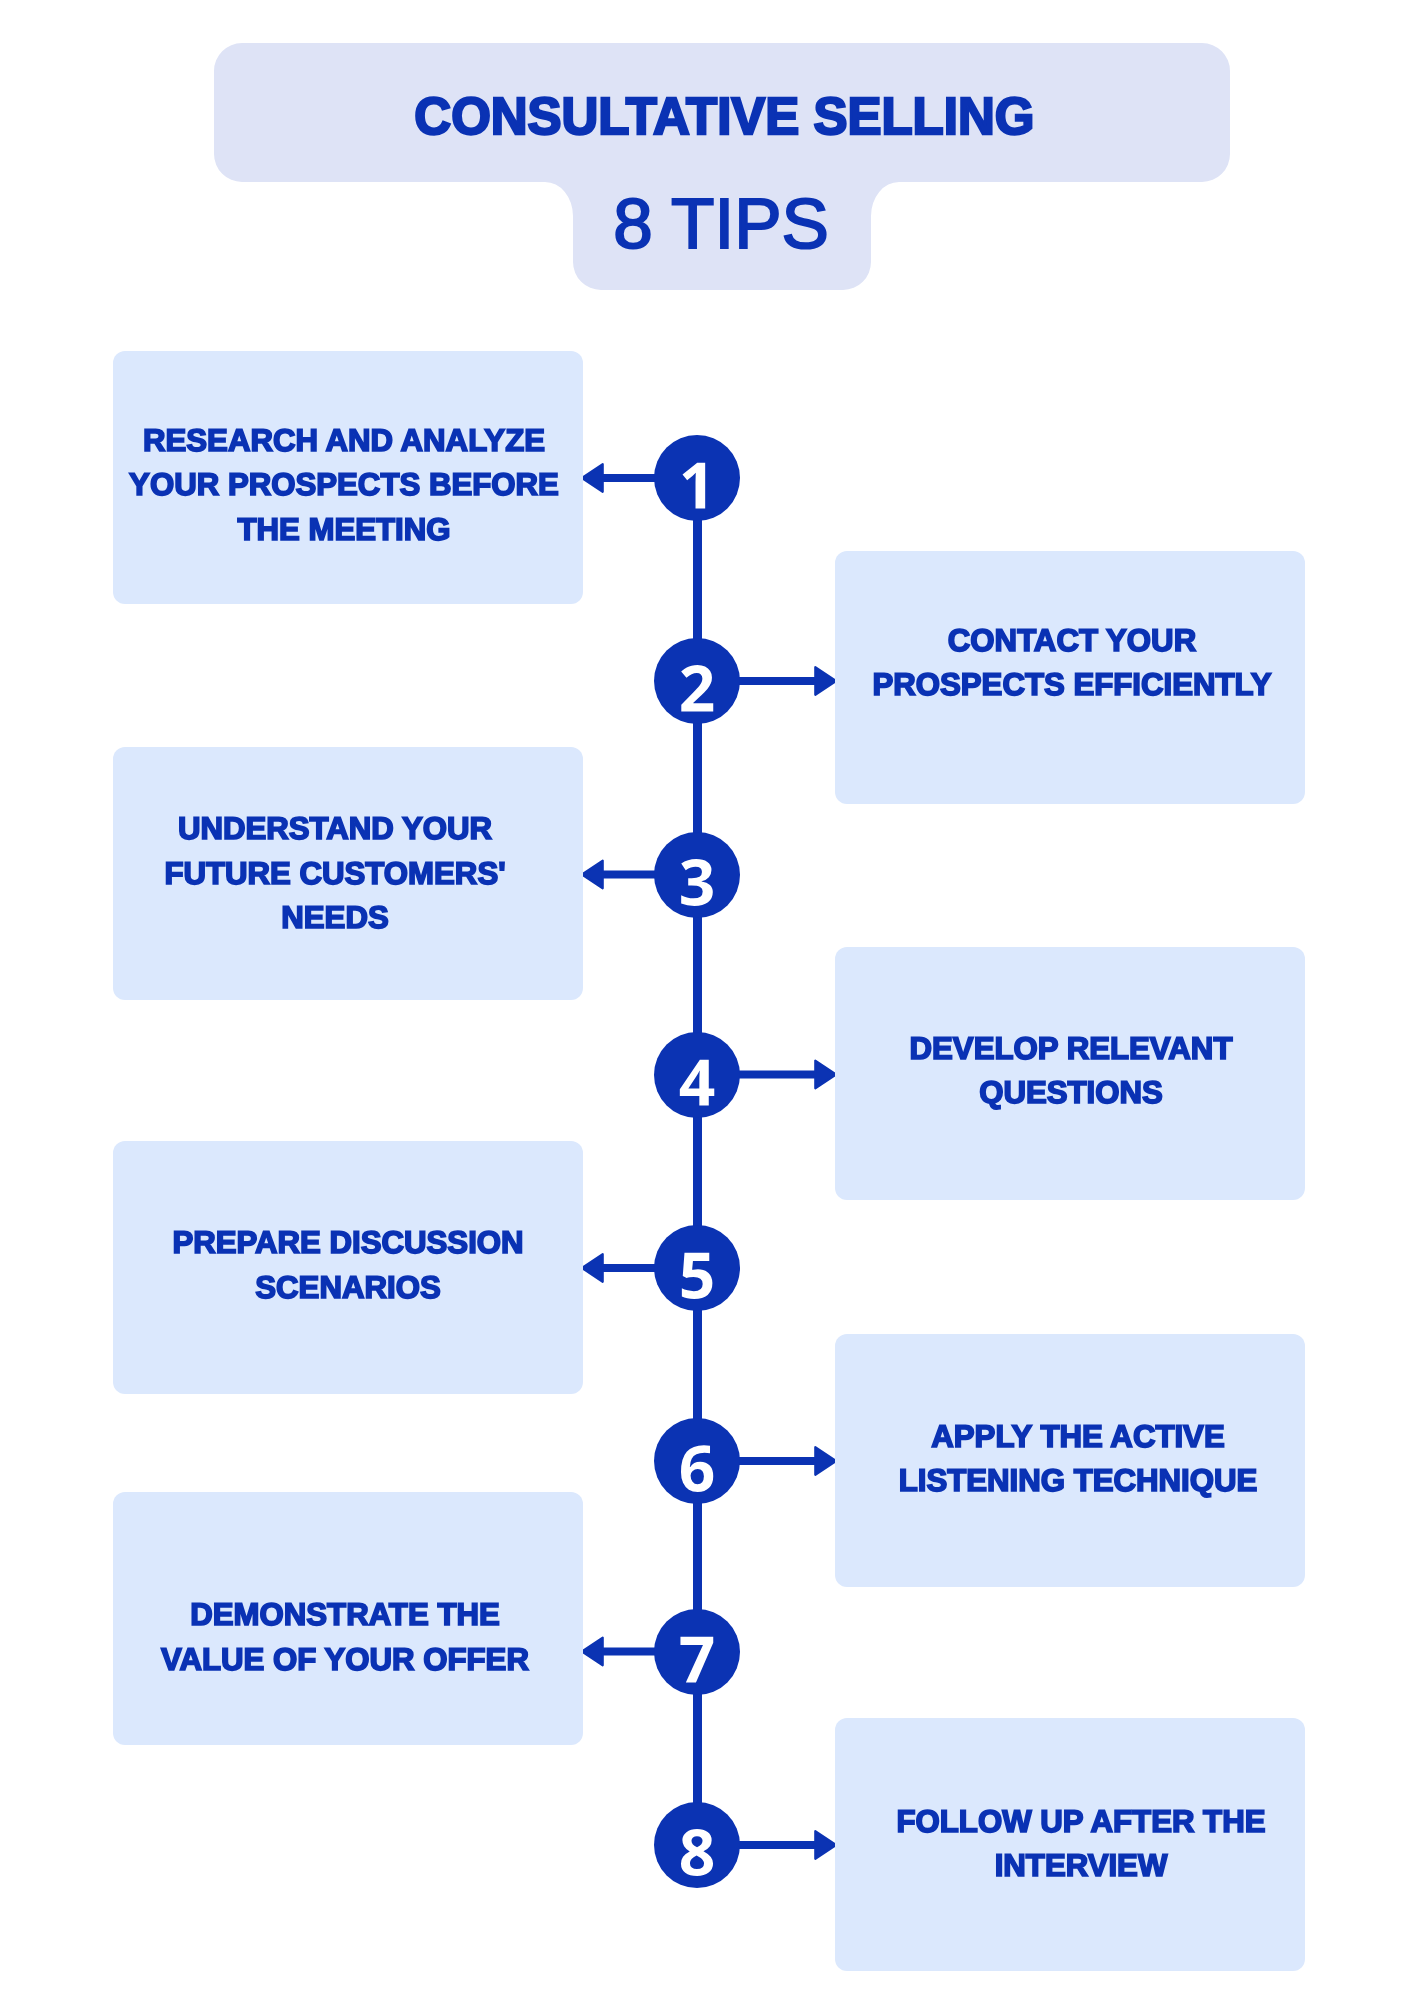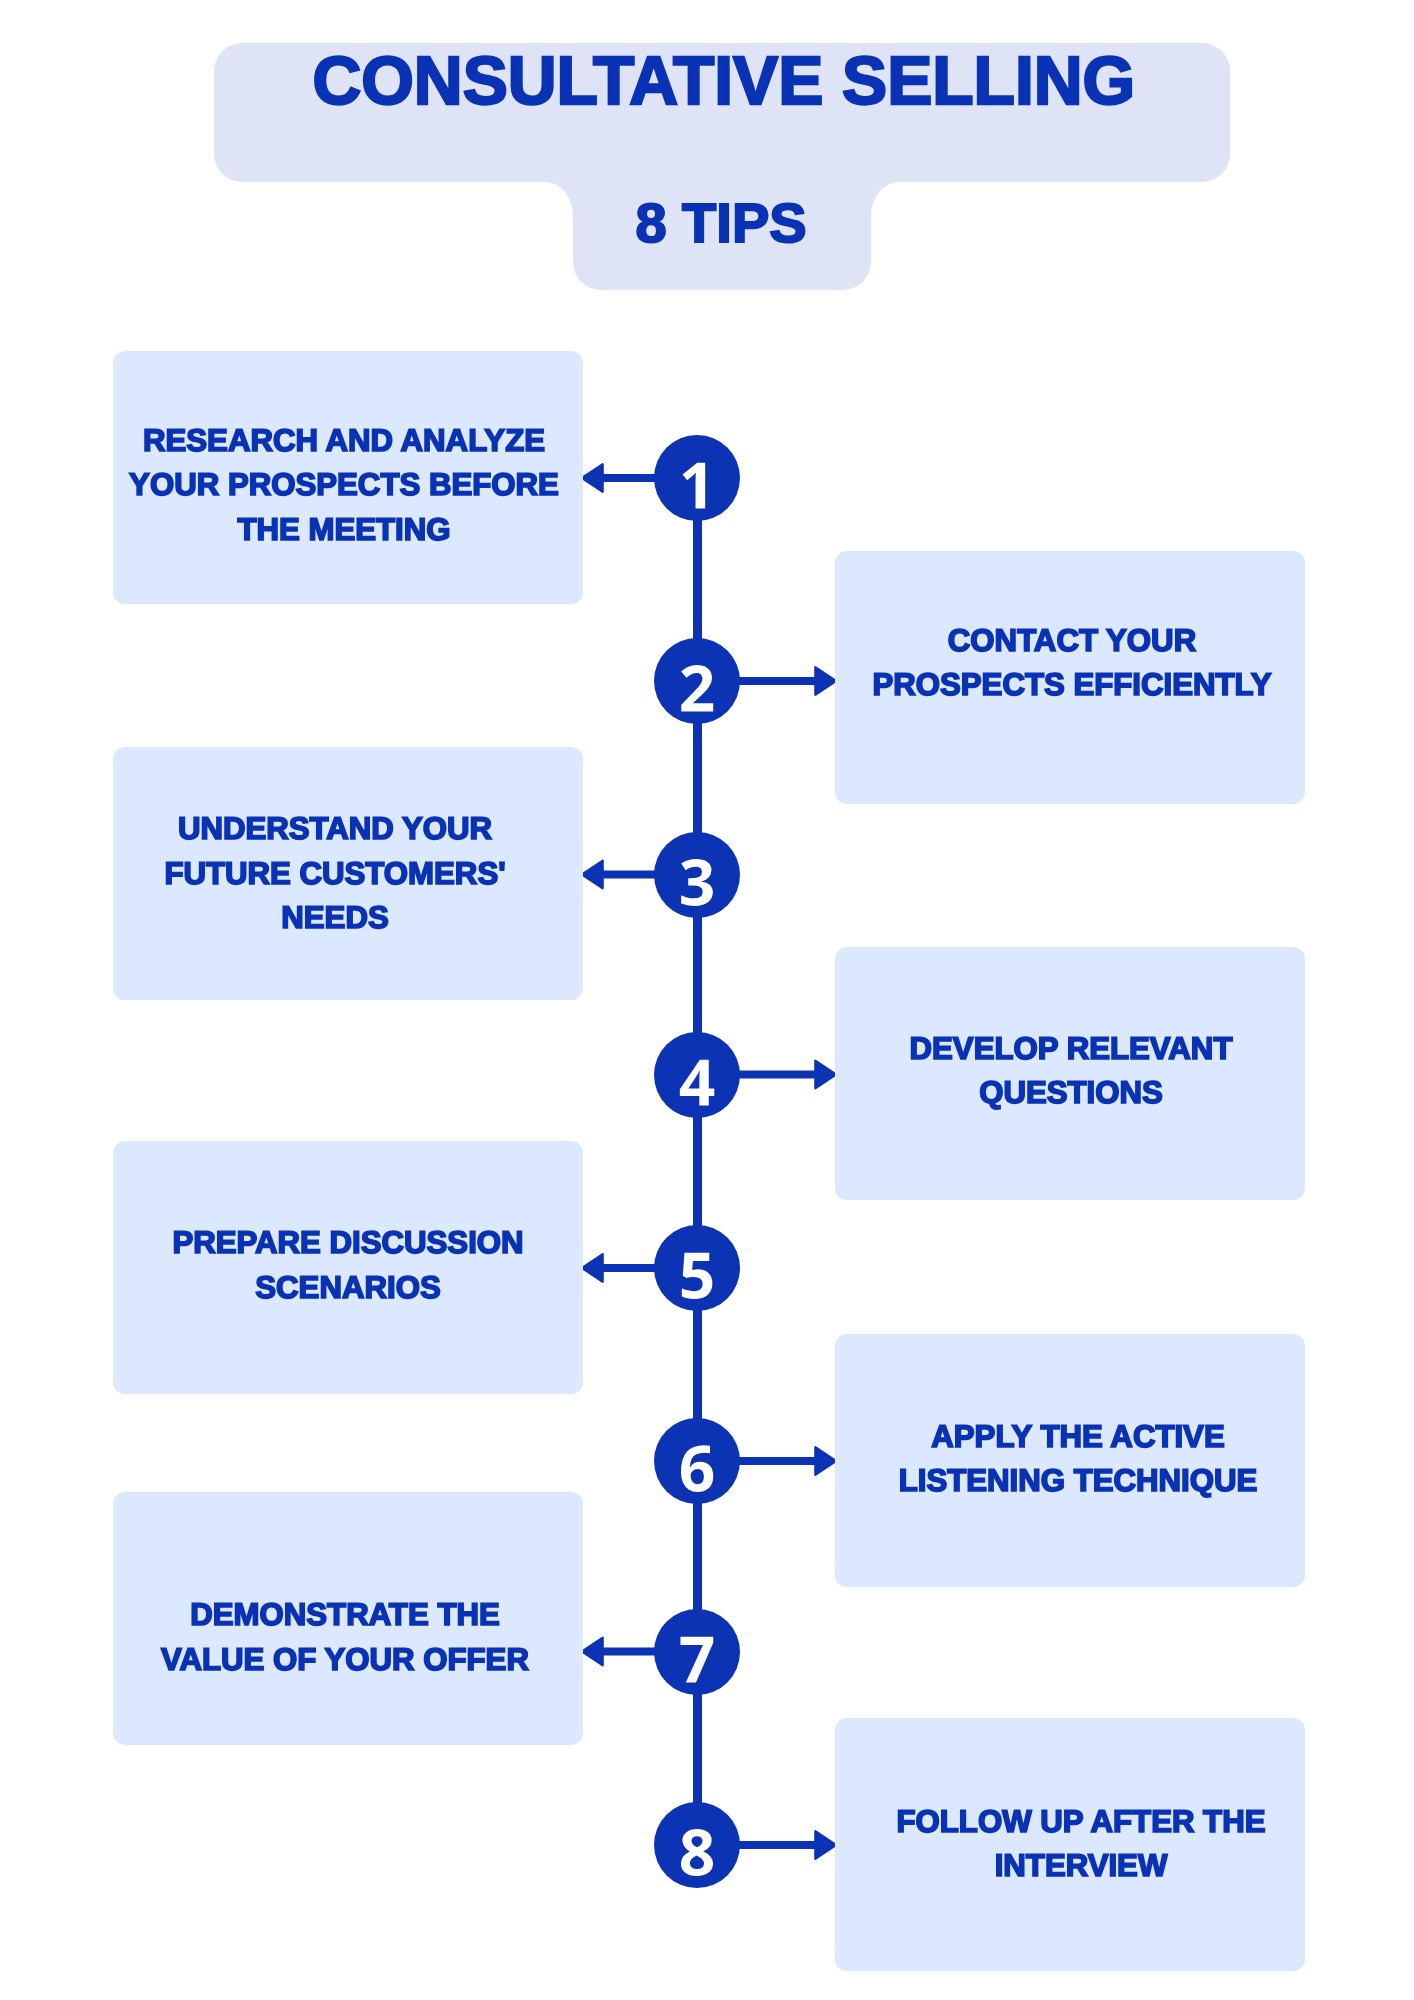--- a/index.html
+++ b/index.html
@@ -5,28 +5,28 @@
 <style>
   html,body{margin:0;padding:0;}
   body{width:1414px;height:2000px;background:#ffffff;
        font-family:"Liberation Sans", sans-serif;
        -webkit-font-smoothing:antialiased;overflow:hidden;}
   #stage{position:relative;width:1414px;height:2000px;}
 
   
   #title-shape{position:absolute;left:0;top:0;width:1414px;height:340px;}
   #title-text{position:absolute;left:216px;top:46px;width:1016px;height:139px;
-      display:flex;justify-content:center;
-      font-size:69px;font-weight:700;color:#0a32b4;line-height:1;
+      display:flex;align-items:center;justify-content:center;
+      font-size:52px;font-weight:700;color:#0a32b4;line-height:1;
       -webkit-text-stroke:2.40px #0a32b4;white-space:nowrap;
       -webkit-font-smoothing:antialiased;}
   #title-text>span{display:inline-block;transform:scaleX(0.9800) translateZ(0);}
   #subtitle-text{position:absolute;left:572.0px;top:169.0px;width:298px;height:108px;
       display:flex;align-items:center;justify-content:center;
-      font-size:56px;font-weight:700;color:#0a32b4;line-height:1;
+      font-size:71px;font-weight:400;color:#0a32b4;line-height:1;
       -webkit-text-stroke:2.00px #0a32b4;white-space:nowrap;
       -webkit-font-smoothing:antialiased;}
   #subtitle-text>span{display:inline-block;transform:scaleX(1.0000) translateZ(0);}
 
   
   #spine{position:absolute;left:692.5px;width:9px;background:#0b33b3;}
 
   .node{position:absolute;width:86px;height:86px;overflow:visible;}
 
   .card{position:absolute;background:#dbe8fd;border-radius:12px;

